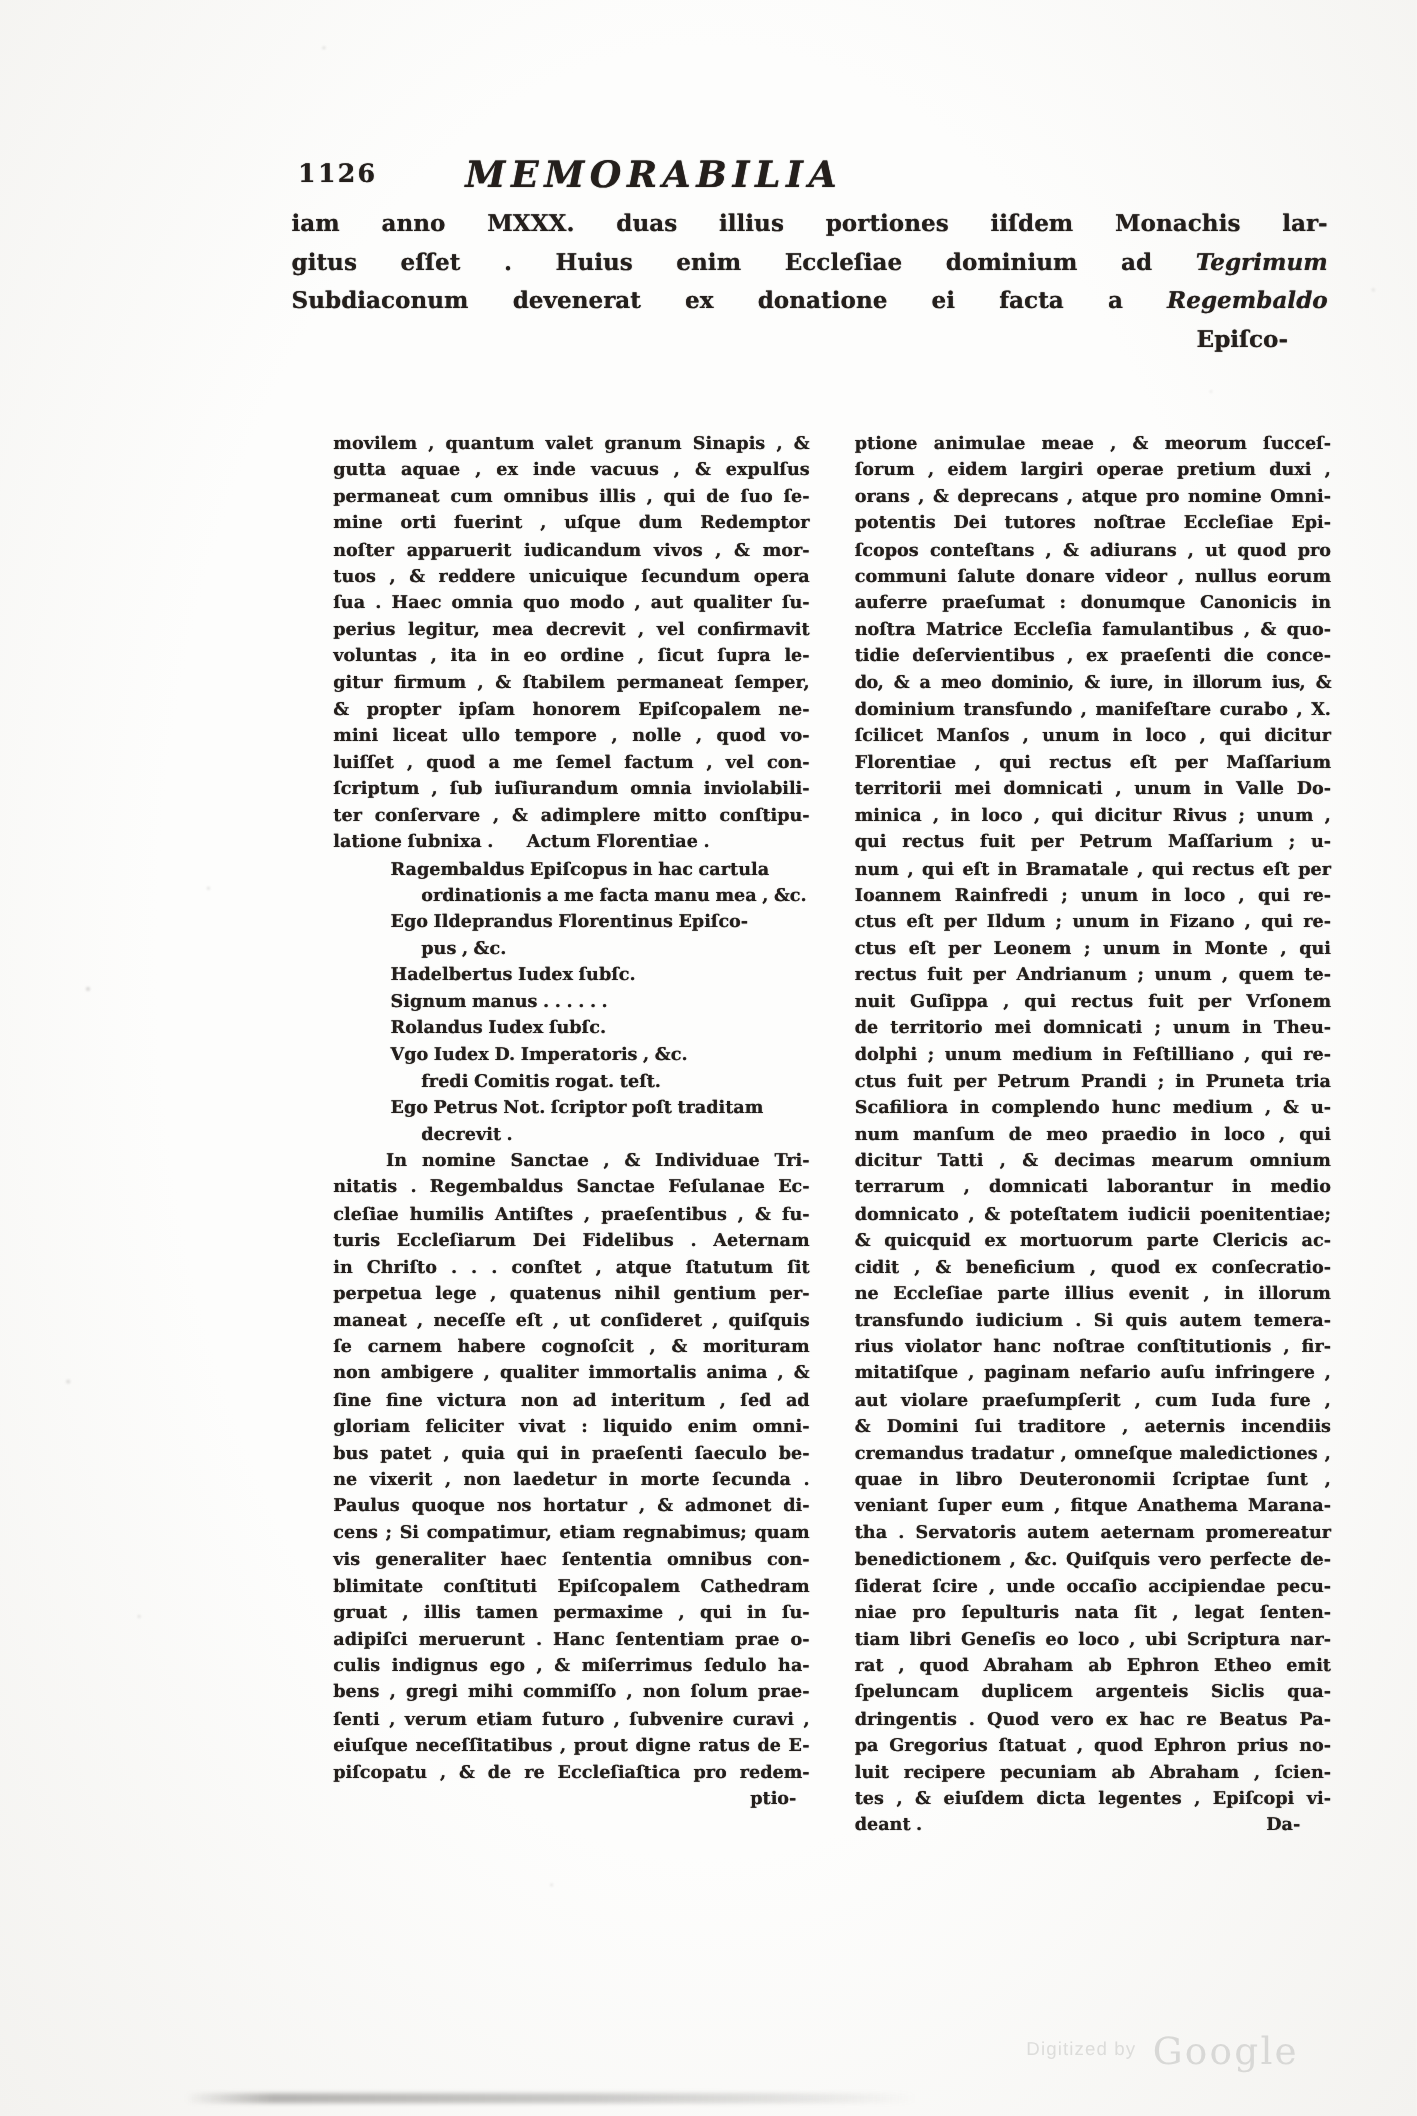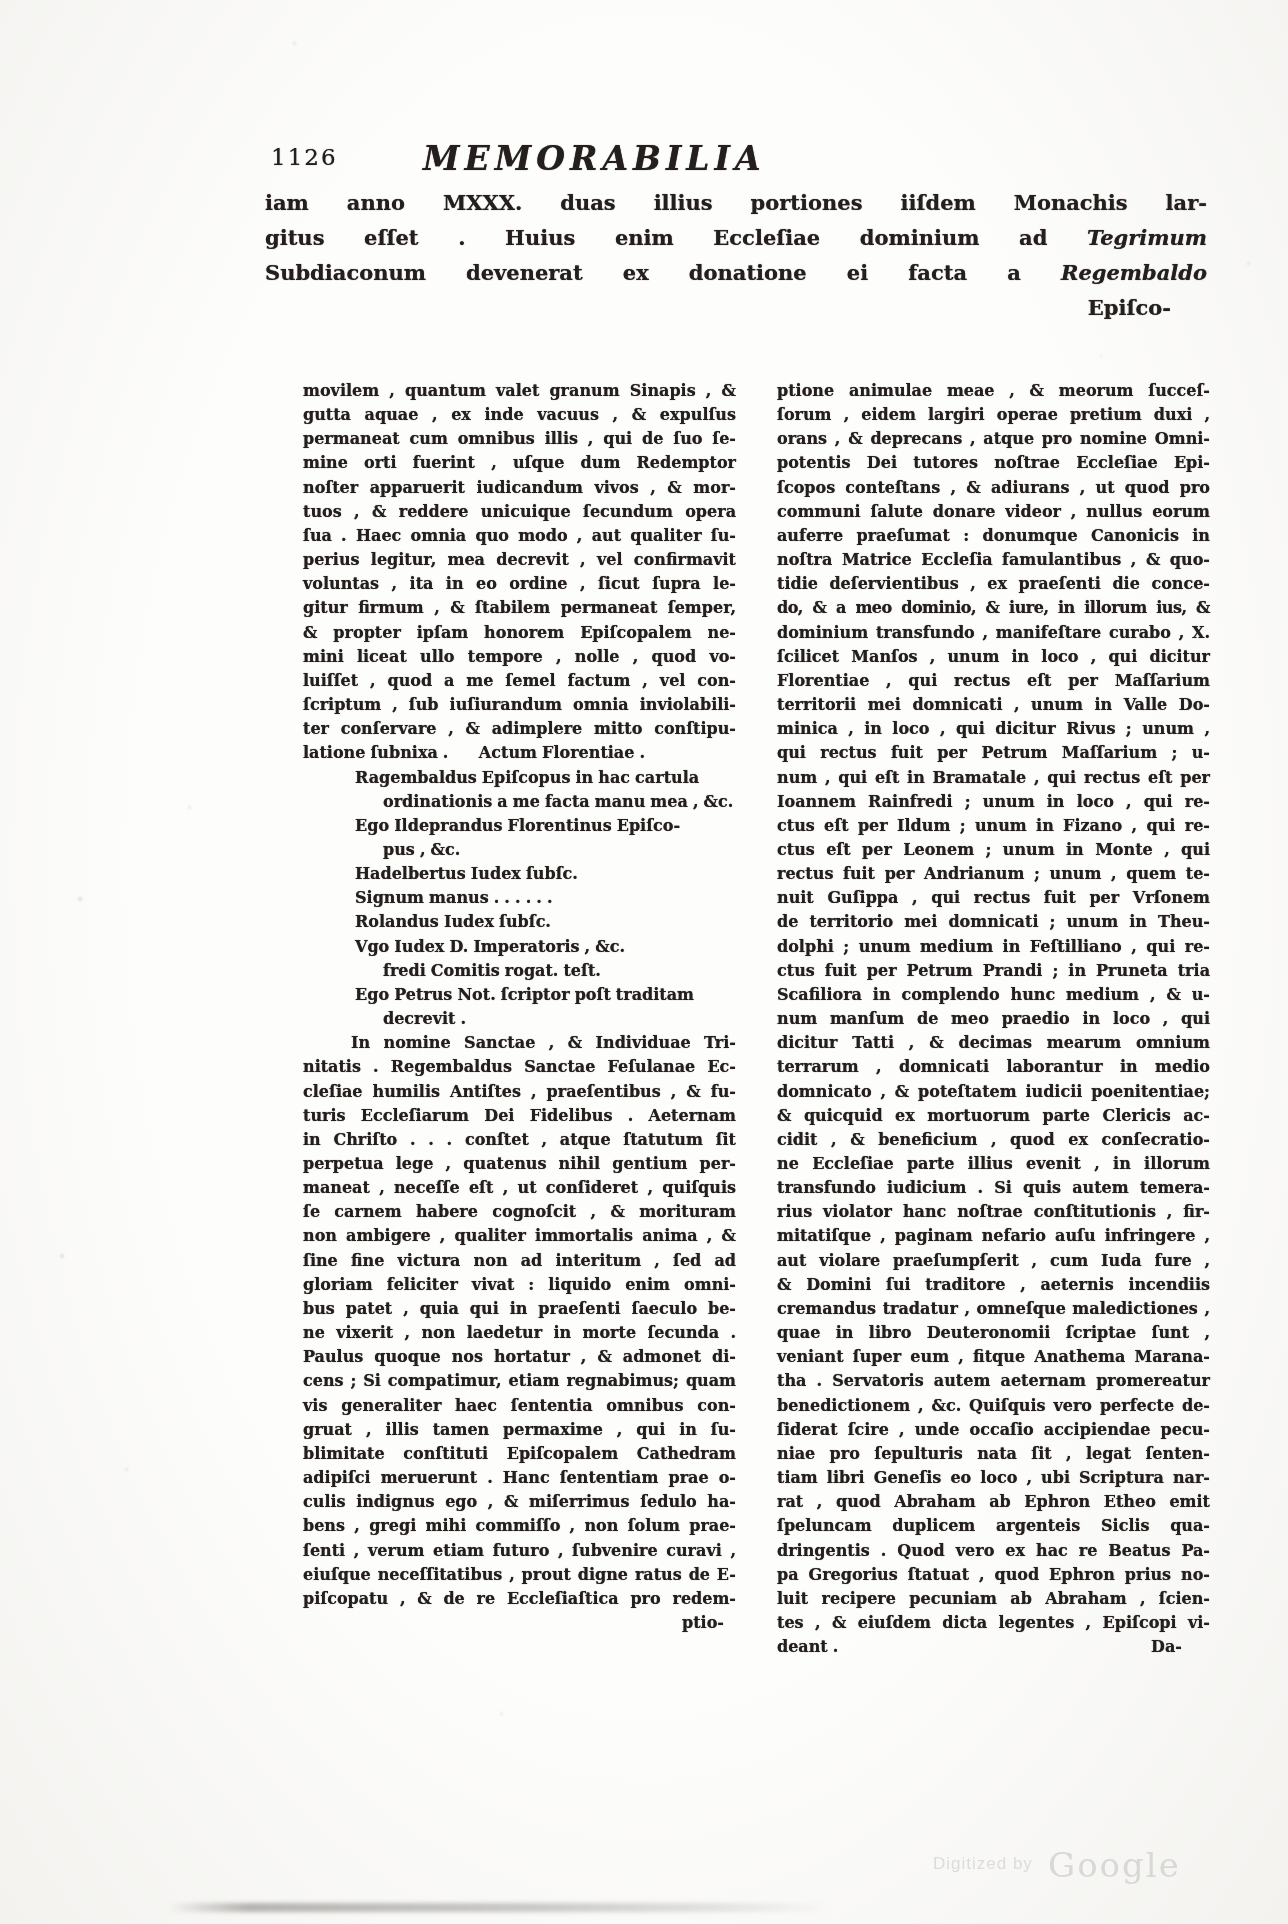--- a/index.html
+++ b/index.html
@@ -7,39 +7,39 @@
     width:1288px;height:1924px;overflow:hidden;
     background-color:#fbfaf8;
     background-image:radial-gradient(ellipse at 50% 45%, #fdfdfc 55%, #f3f2ef 100%);
     font-family:"DejaVu Serif","Liberation Serif",serif;
     color:#241f1c;
   }
   .sheet{position:absolute;left:0;top:0;width:1288px;height:1924px;}
 
   .pageno{
     position:absolute;left:271px;top:144px;
-    font-size:23px;font-weight:400;letter-spacing:2px;
+    font-size:23px;font-weight:700;letter-spacing:2px;
     text-shadow:0 0 0.8px rgba(30,26,22,.85);
   }
   .title{
     position:absolute;left:423px;top:139px;width:400px;
     font-size:33px;font-weight:700;font-style:italic;letter-spacing:5px;
     text-shadow:0 0 0.9px rgba(30,26,22,.85);
     white-space:nowrap;
   }
 
   .intro{
     position:absolute;left:265px;top:185px;width:942px;
     font-size:21px;font-weight:700;line-height:35px;
     text-shadow:0 0 0.9px rgba(30,26,22,.8);
   }
   .intro .s-cw{padding-right:36px;}
 
   .col{
-    position:absolute;top:379px;width:433px;
+    position:absolute;top:391px;width:433px;
     font-size:16px;font-weight:700;line-height:24.15px;
     text-shadow:0 0 0.8px rgba(30,26,22,.8);
     word-spacing:-0.5px;
   }
   .col-left{left:303px;}
   .col-right{left:777px;}
 
   .ln{min-height:24.15px;}
   .intro .ln{min-height:35px;}
   .s-j{text-align:justify;text-align-last:justify;}
@@ -120,22 +120,22 @@
       <div class="ln s-j">maneat , neceſſe eſt , ut conſideret , quiſquis</div>
       <div class="ln s-j">ſe carnem habere cognoſcit , &amp; morituram</div>
       <div class="ln s-j">non ambigere , qualiter immortalis anima , &amp;</div>
       <div class="ln s-j">ſine fine victura non ad interitum , ſed ad</div>
       <div class="ln s-j">gloriam feliciter vivat : liquido enim omni-</div>
       <div class="ln s-j">bus patet , quia qui in praeſenti ſaeculo be-</div>
       <div class="ln s-j">ne vixerit , non laedetur in morte ſecunda .</div>
       <div class="ln s-j">Paulus quoque nos hortatur , &amp; admonet di-</div>
       <div class="ln s-j">cens ; Si compatimur, etiam regnabimus; quam</div>
       <div class="ln s-j">vis generaliter haec ſententia omnibus con-</div>
+      <div class="ln s-j">blimitate conſtituti Epiſcopalem Cathedram</div>
       <div class="ln s-j">gruat , illis tamen permaxime , qui in ſu-</div>
-      <div class="ln s-j">blimitate conſtituti Epiſcopalem Cathedram</div>
       <div class="ln s-j">adipiſci meruerunt . Hanc ſententiam prae o-</div>
       <div class="ln s-j">culis indignus ego , &amp; miſerrimus ſedulo ha-</div>
       <div class="ln s-j">bens , gregi mihi commiſſo , non ſolum prae-</div>
       <div class="ln s-j">ſenti , verum etiam futuro , ſubvenire curavi ,</div>
       <div class="ln s-j">eiuſque neceſſitatibus , prout digne ratus de E-</div>
       <div class="ln s-j">piſcopatu , &amp; de re Eccleſiaſtica pro redem-</div>
       <div class="ln s-cw">ptio-</div>
     </div>
   <div class="col col-right">
       <div class="ln s-j">ptione animulae meae , &amp; meorum ſucceſ-</div>

